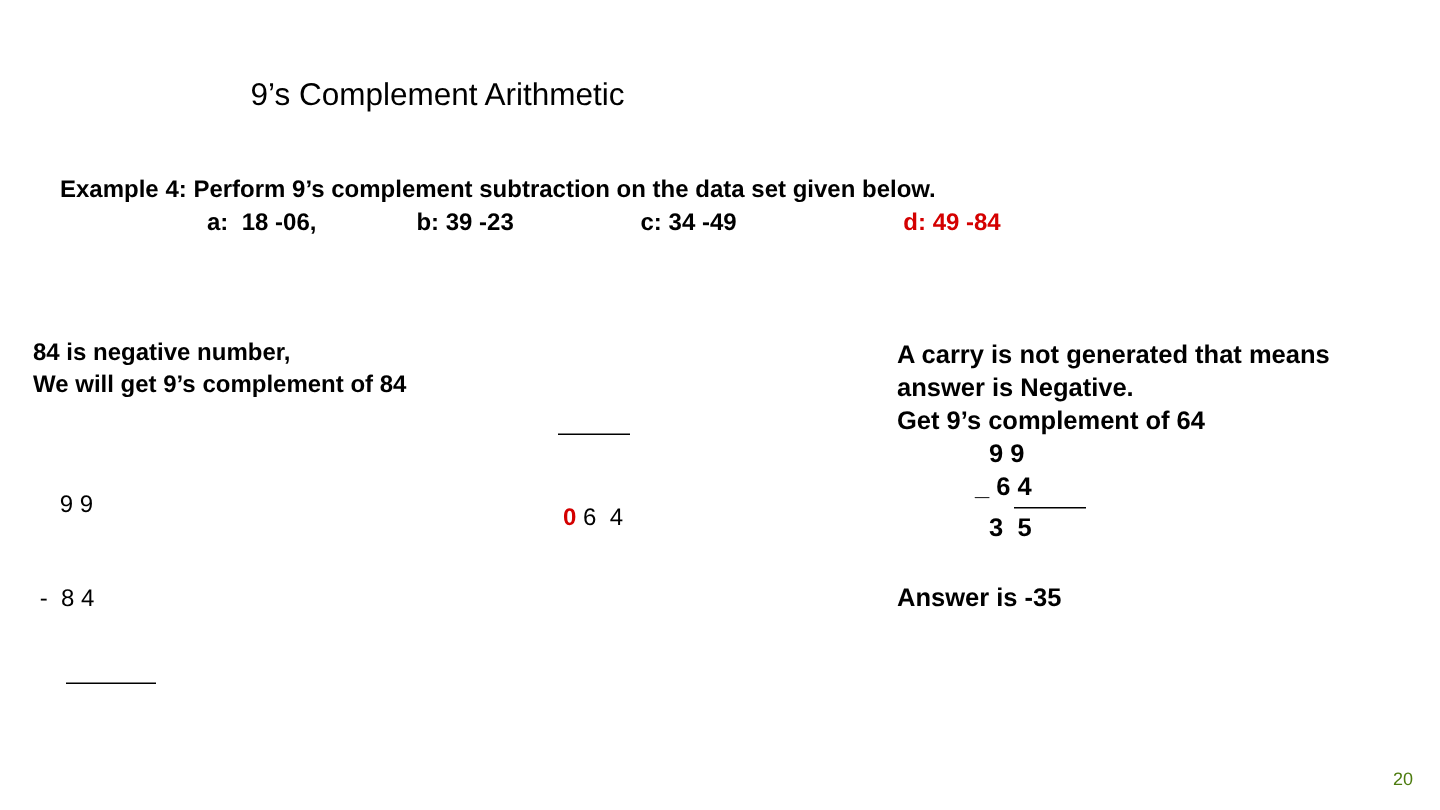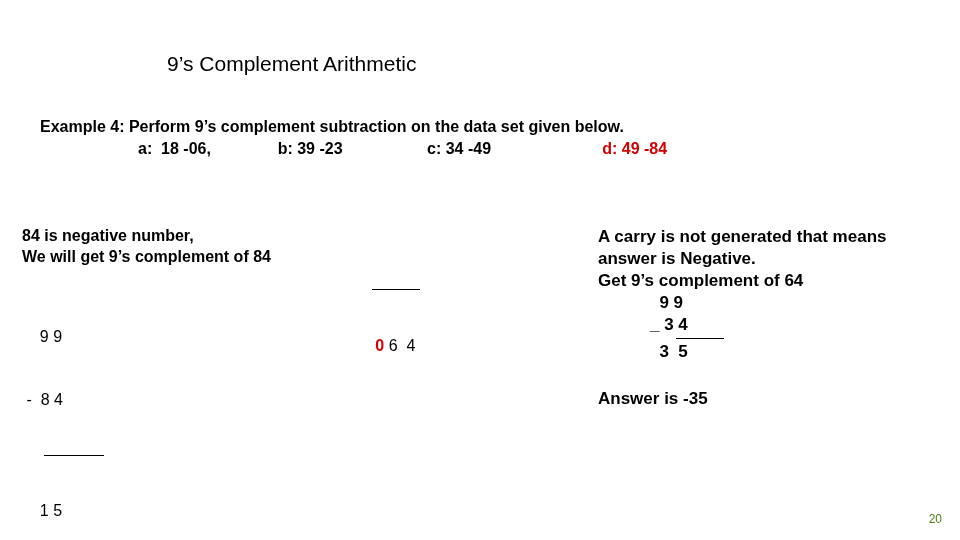--- a/index.html
+++ b/index.html
@@ -37,35 +37,34 @@
 <div class="example">Example 4: Perform  9’s complement subtraction on the data set given below.</div>
 <div class="items"><span>a:  18 -06,</span>               <span>b: 39 -23</span>                   <span>c: 34 -49</span>                         <span class="red">d: 49 -84</span></div>
 
 <div class="col1">
   <div class="neg">84 is negative number,</div>
   <div class="neg">We will get 9’s complement of  84</div>
   <div class="calc">
     <div>    9 9</div>
     <div> -  8 4</div>
     <div class="hr"></div>
-    <div>    1 5</div>
   </div>
 </div>
 
 <div class="col2">
   <div class="calc">
     <div class="hr"></div>
     <div class="res">   <span class="cz">0</span><span> 6  4</span></div>
   </div>
 </div>
 
 <div class="col3">
   <div class="p"><span>A carry is </span><b>not</b><span> generated that means</span></div>
   <div class="p">answer is Negative.</div>
   <div class="p">Get 9’s complement of 64</div>
   <div class="nums">             9 9</div>
-  <div class="nums">           _ 3 4</div>
+  <div class="nums">           _ 6 4</div>
   <div class="hr"></div>
   <div class="res">             3  5</div>
   <div class="ans">Answer is -35</div>
 </div>
 
 <div class="pagenum">20</div>
 
 </body></html>

